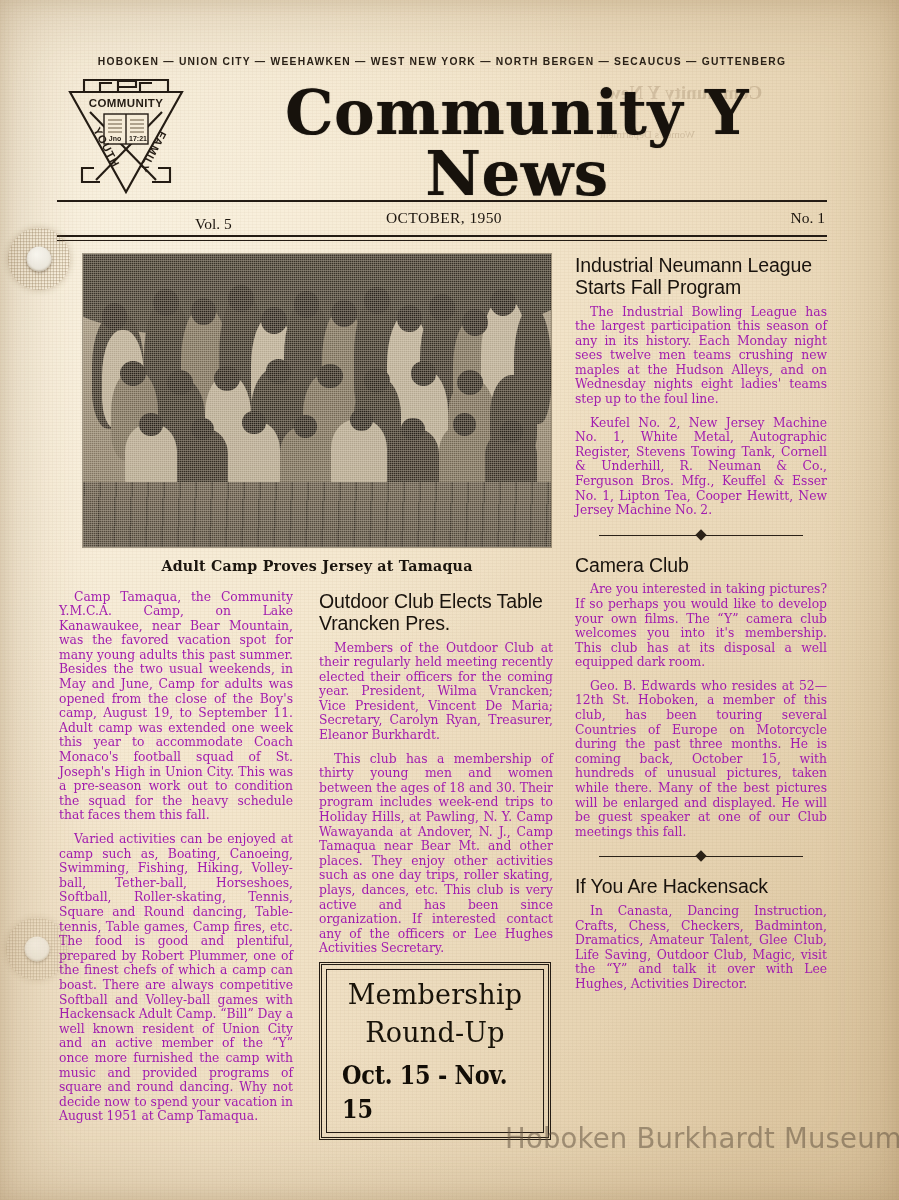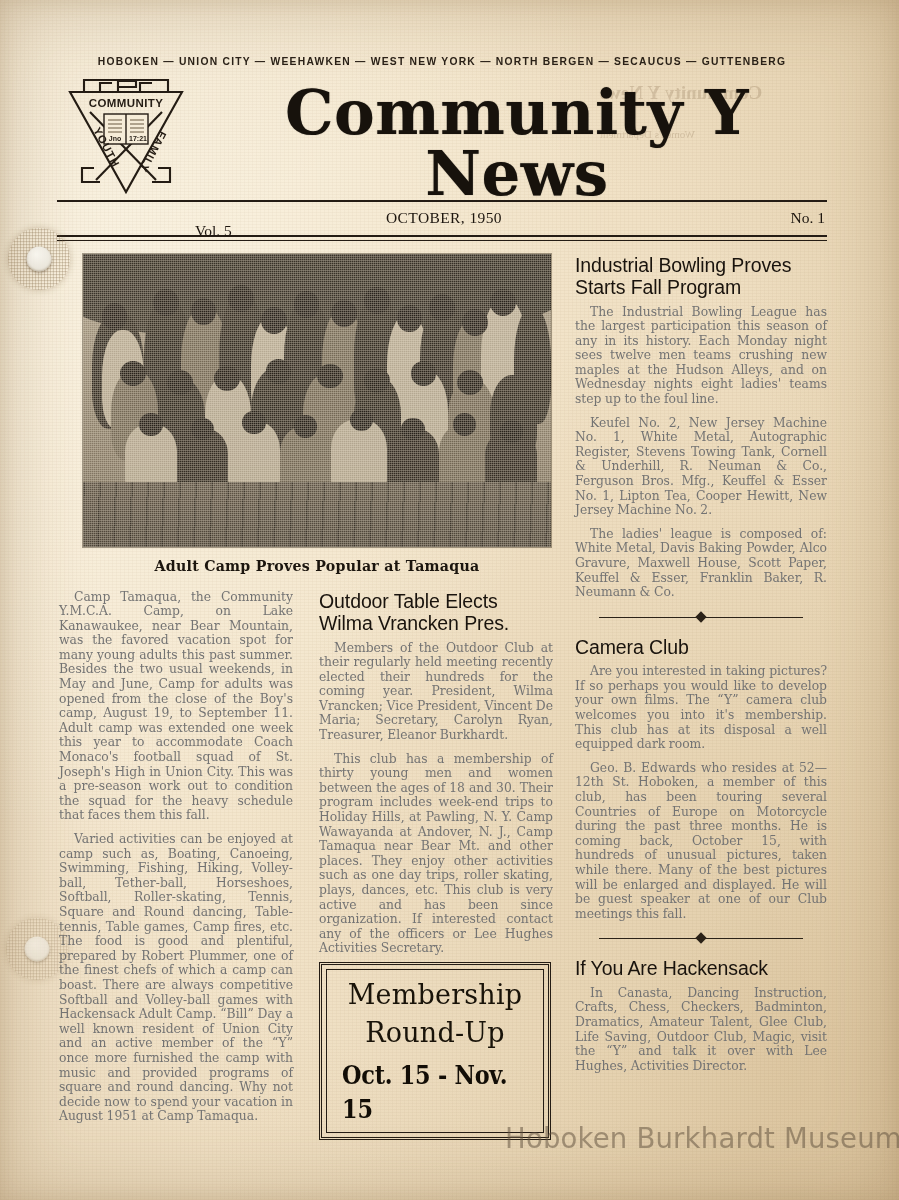--- a/index.html
+++ b/index.html
@@ -73,21 +73,21 @@
     font-family:"DejaVu Serif",serif;font-weight:700;
     font-size:61px;letter-spacing:.5px;line-height:1;
     color:#17120c;
     text-shadow:0 0 1px rgba(23,18,12,.45);
   }
   #rule-top{border-top:2.4px solid #241c14;margin-top:4px;}
   #volrow{
     position:relative;height:33px;
     font-family:"Liberation Serif",serif;font-size:15.5px;color:#1d160f;
   }
-  #vol{position:absolute;left:138px;top:20px;}
+  #vol{position:absolute;left:138px;top:13px;}
   #date{position:absolute;left:4px;right:0;top:7px;text-align:center;letter-spacing:.4px;}
   #num{position:absolute;right:2px;top:7px;}
   #rule-bot{border-top:2.4px solid #241c14;}
   #rule-bot2{border-top:1.1px solid #241c14;margin-top:2.5px;}
 
   
   #cols{position:relative;margin-top:13px;height:930px;}
   .col{position:absolute;top:0;}
   #colL{left:0;width:496px;}
   #colR{left:518px;width:252px;}
@@ -144,21 +144,21 @@
   
   #sub{position:relative;margin-top:16px;height:600px;}
   #c1{position:absolute;left:2px;width:234px;}
   #c2{position:absolute;left:262px;width:234px;}
 
   p.body{
     margin:0 0 9px 0;
     font-family:"DejaVu Serif",serif;
     font-size:12.35px;line-height:14.6px;
     text-align:justify;text-indent:15px;
-    color:#737373;
+    color:#a21caf;
     -webkit-hyphens:auto;hyphens:auto;
     word-spacing:-.4px;
   }
   h2.head{
     margin:0 0 6px 0;
     font-family:"Liberation Sans",sans-serif;
     font-weight:400;font-size:19.5px;line-height:22.5px;
     letter-spacing:-.1px;color:#19130d;
   }
 
@@ -341,52 +341,51 @@
             <div class="hd" style="left:57%;top:61%;width:5%;height:10%"></div>
             <div class="hd" style="left:68%;top:65%;width:5%;height:10%"></div>
             <div class="hd" style="left:79%;top:63%;width:5%;height:10%"></div>
             <div class="hd" style="left:89%;top:66%;width:5%;height:10%"></div>
           </div>
           <div class="dock"></div>
           <div id="phototone"></div>
           <div id="halftone"></div>
         </div>
 
-        <div id="caption">Adult Camp Proves Popular at Tamaqua</div>
+        <div id="caption">Adult Camp Proves Jersey at Tamaqua</div>
 
         <div id="sub">
 
           <div id="c1">
             <p class="body">Camp Tamaqua, the Community Y.M.C.A. Camp, on Lake Kanawaukee, near Bear Mountain, was the favored vacation spot for many young adults this past summer. Besides the two usual weekends, in May and June, Camp for adults was opened from the close of the Boy's camp, August 19, to September 11. Adult camp was extended one week this year to accommodate Coach Monaco's football squad of St. Joseph's High in Union City. This was a pre-season work out to condition the squad for the heavy schedule that faces them this fall.</p>
             <p class="body">Varied activities can be enjoyed at camp such as, Boating, Canoeing, Swimming, Fishing, Hiking, Volley-ball, Tether-ball, Horseshoes, Softball, Roller-skating, Tennis, Square and Round dancing, Table-tennis, Table games, Camp fires, etc. The food is good and plentiful, prepared by Robert Plummer, one of the finest chefs of which a camp can boast. There are always competitive Softball and Volley-ball games with Hackensack Adult Camp. “Bill” Day a well known resident of Union City and an active member of the “Y” once more furnished the camp with music and provided programs of square and round dancing. Why not decide now to spend your vacation in August 1951 at Camp Tamaqua.</p>
           </div>
 
           <div id="c2">
-            <h2 class="head">Outdoor Table Elects Wilma Vrancken Pres.</h2>
-            <p class="body">Members of the Outdoor Club at their regularly held meeting recently elected their hundreds for the coming year. President, Wilma Vrancken; Vice President, Vincent De Maria; Secretary, Carolyn Ryan, Treasurer, Eleanor Burkhardt.</p>
+            <h2 class="head">Outdoor Club Elects Table Vrancken Pres.</h2>
+            <p class="body">Members of the Outdoor Club at their regularly held meeting recently elected their officers for the coming year. President, Wilma Vrancken; Vice President, Vincent De Maria; Secretary, Carolyn Ryan, Treasurer, Eleanor Burkhardt.</p>
             <p class="body">This club has a membership of thirty young men and women between the ages of 18 and 30. Their program includes week-end trips to Holiday Hills, at Pawling, N. Y. Camp Wawayanda at Andover, N. J., Camp Tamaqua near Bear Mt. and other places. They enjoy other activities such as one day trips, roller skating, plays, dances, etc. This club is very active and has been since organization. If interested contact any of the officers or Lee Hughes Activities Secretary.</p>
           </div>
 
           <div id="mbox">
             <div class="inner">
               <div id="mb1">Membership</div>
               <div id="mb2">Round-Up</div>
               <div id="mb3">Oct. 15  -  Nov. 15</div>
             </div>
           </div>
 
         </div>
       </div>
 
       <div class="col" id="colR">
 
-        <h2 class="head">Industrial Bowling Proves Starts Fall Program</h2>
+        <h2 class="head">Industrial Neumann League Starts Fall Program</h2>
         <p class="body">The Industrial Bowling League has the largest participation this season of any in its history. Each Monday night sees twelve men teams crushing new maples at the Hudson Alleys, and on Wednesday nights eight ladies' teams step up to the foul line.</p>
         <p class="body">Keufel No. 2, New Jersey Machine No. 1, White Metal, Autographic Register, Stevens Towing Tank, Cornell &amp; Underhill, R. Neuman &amp; Co., Ferguson Bros. Mfg., Keuffel &amp; Esser No. 1, Lipton Tea, Cooper Hewitt, New Jersey Machine No. 2.</p>
-        <p class="body">The ladies' league is composed of: White Metal, Davis Baking Powder, Alco Gravure, Maxwell House, Scott Paper, Keuffel &amp; Esser, Franklin Baker, R. Neumann &amp; Co.</p>
 
         <div class="divider">
           <div class="ln"></div>
             <div class="dia"></div>
         </div>
 
         <h2 class="head">Camera Club</h2>
         <p class="body">Are you interested in taking pictures? If so perhaps you would like to develop your own films. The “Y” camera club welcomes you into it's membership. This club has at its disposal a well equipped dark room.</p>
         <p class="body">Geo. B. Edwards who resides at 52—12th St. Hoboken, a member of this club, has been touring several Countries of Europe on Motorcycle during the past three months. He is coming back, October 15, with hundreds of unusual pictures, taken while there. Many of the best pictures will be enlarged and displayed. He will be guest speaker at one of our Club meetings this fall.</p>
 

